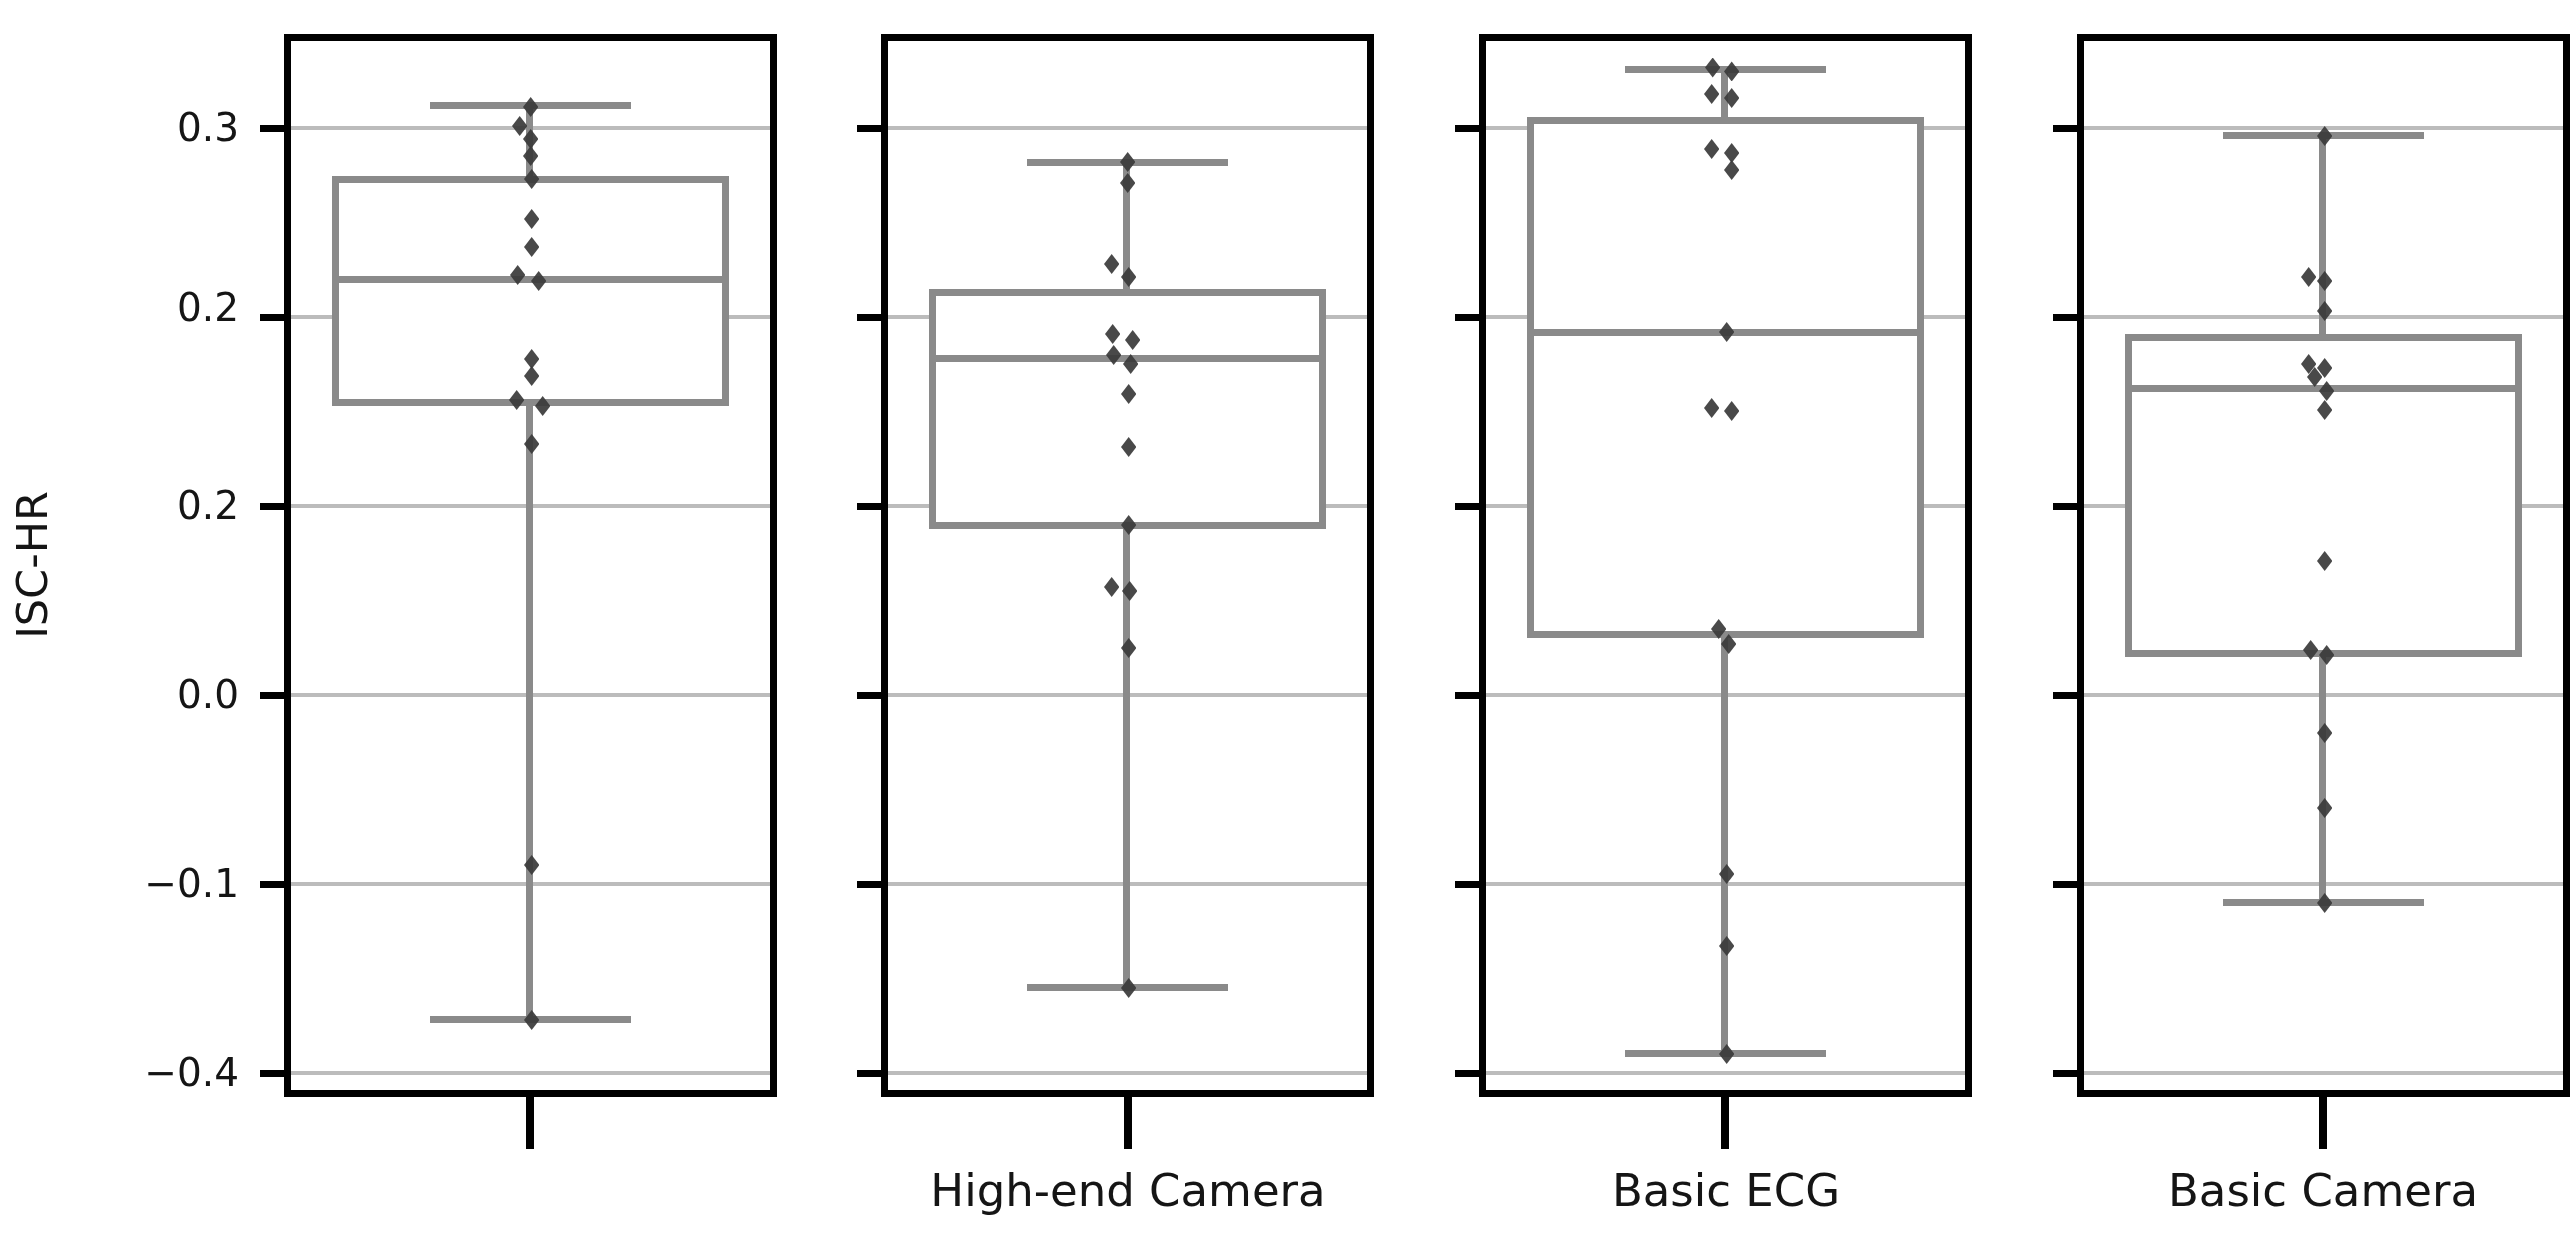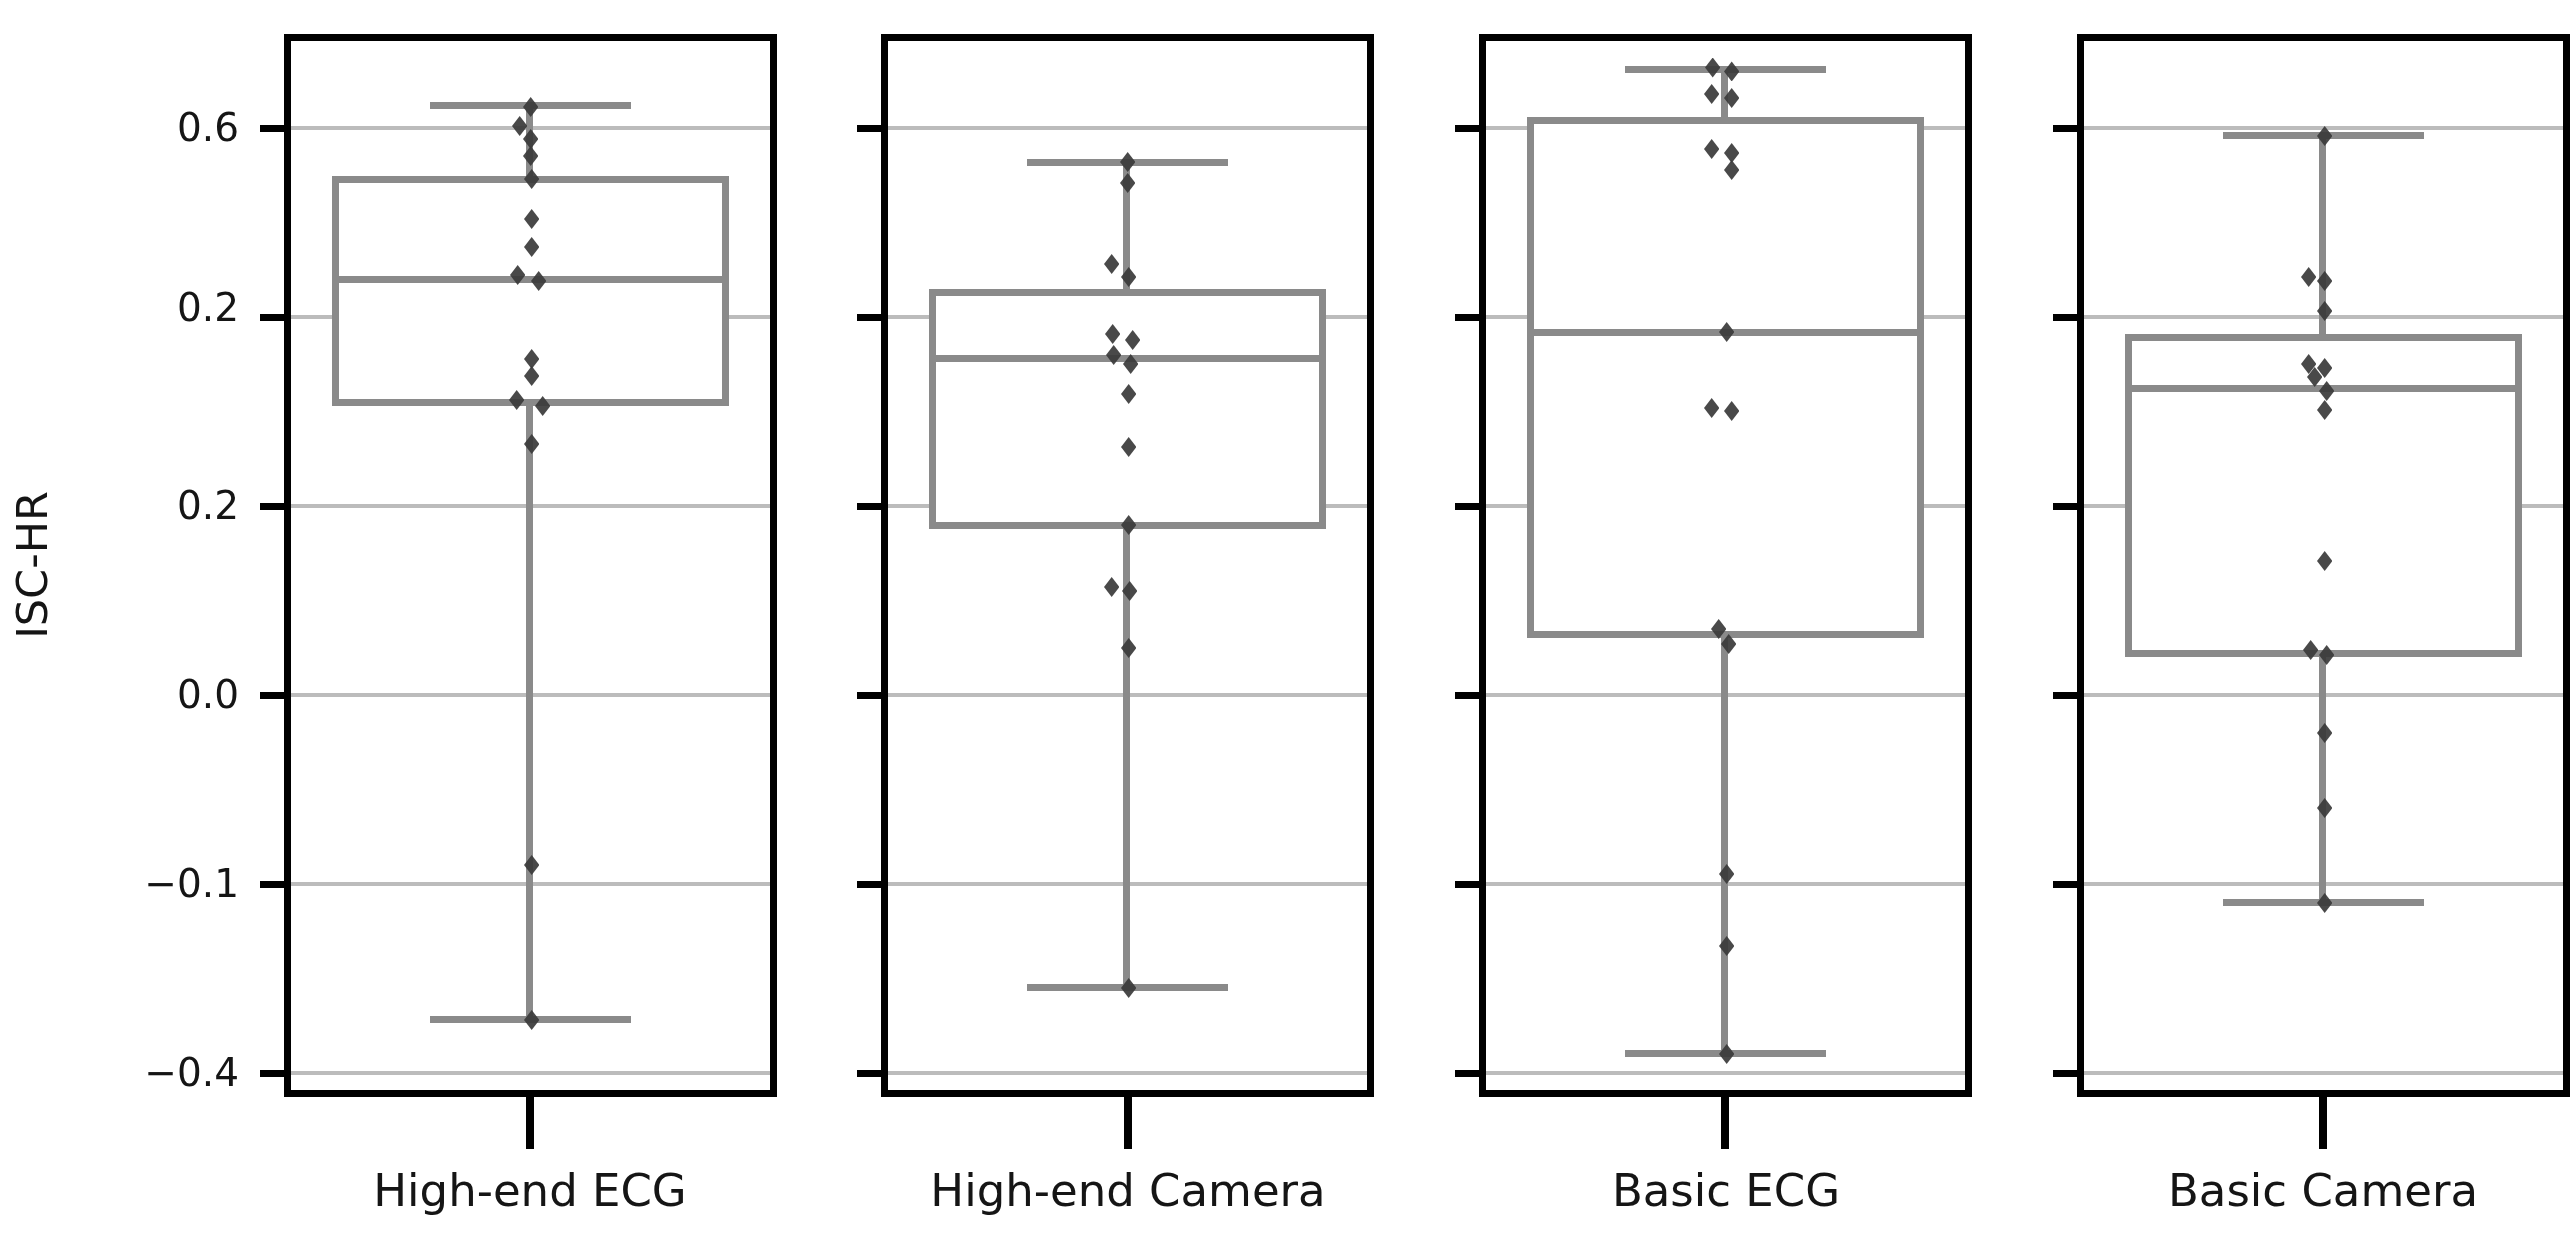--- a/index.html
+++ b/index.html
@@ -44,25 +44,24 @@
     position:absolute;width:616px;top:1157px;height:68px;line-height:68px;
     text-align:center;font-size:45px;color:#151515;white-space:nowrap;
   }
 </style>
 </head>
 <body>
 
 <div id="figure">
   <div class="y-axis-label">ISC-HR</div>
 
-  <div class="x-label" style="left:222px;">High-end ECG</div>
   <div class="x-label" style="left:1418px;">Basic ECG</div>
   <div class="x-label" style="left:820px;">High-end Camera</div>
   <div class="x-label" style="left:2015px;">Basic Camera</div>
-<div class="y-tick-label" style="top: 128px;">0.6</div>
+<div class="y-tick-label" style="top: 128px;">0.3</div>
     <div class="y-tick-label" style="top: 308px;">0.2</div>
     <div class="y-tick-label" style="top: 506px;">0.2</div>
     <div class="y-tick-label" style="top: 695px;">0.0</div>
     <div class="y-tick-label" style="top: 884px;">−0.1</div>
     <div class="y-tick-label" style="top: 1073px;">−0.4</div>
     <div class="panel" style="left: 284px; top: 34px; width: 493px; height: 1063px;">
       <div class="gridline" style="top: 85px;"></div>
       <div class="gridline" style="top: 274px;"></div>
       <div class="gridline" style="top: 463px;"></div>
       <div class="gridline" style="top: 652px;"></div>

